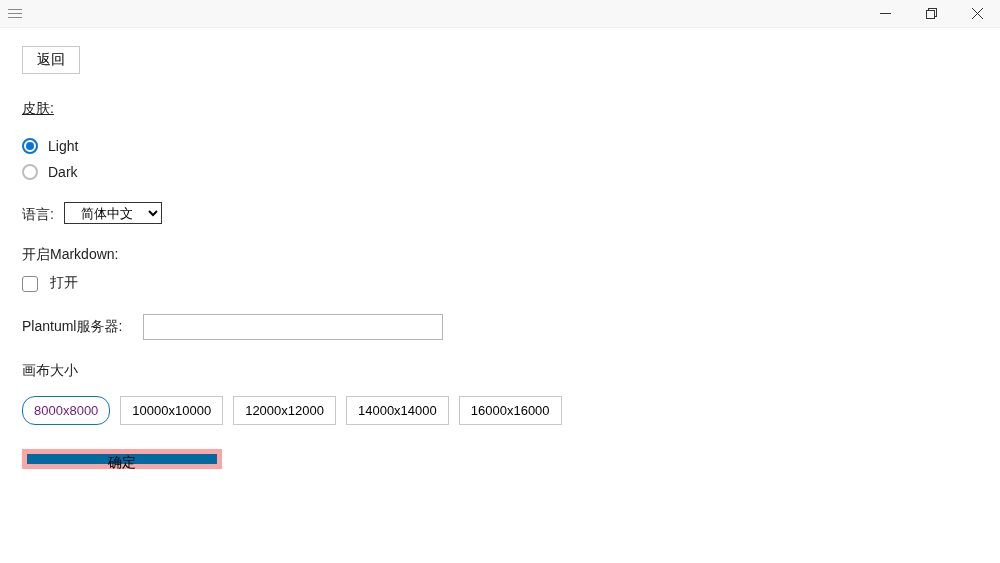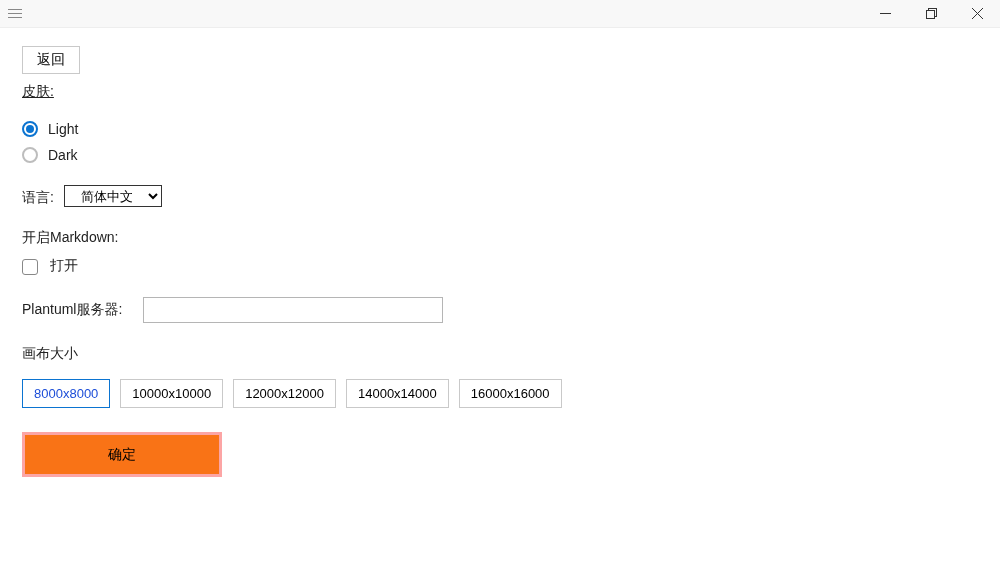--- a/index.html
+++ b/index.html
@@ -31,21 +31,21 @@
   .win-controls { display: flex; }
   .win-btn { width: 46px; height: 28px; display: flex; align-items: center; justify-content: center; cursor: pointer; }
   .win-btn svg { width: 11px; height: 11px; }
   .content { padding: 18px 22px; }
   .back-btn {
     border: 1px solid #c9c9c9;
     background: #fff;
     padding: 4px 14px;
     font-size: 14px;
     cursor: pointer;
-    margin-bottom: 9px;
+    margin-bottom: 26px;
   }
   .section-label { margin-bottom: 20px; text-decoration: underline; }
   .radio-row { display: flex; align-items: center; margin-bottom: 10px; gap: 10px; }
   .radio-outer {
     width: 16px; height: 16px; border: 2px solid #0b74d1; border-radius: 50%;
     display: inline-flex; align-items: center; justify-content: center;
   }
   .radio-outer.off { border-color: #bdbdbd; }
   .radio-inner { width: 8px; height: 8px; background: #0b74d1; border-radius: 50%; display: none; }
   .radio-outer.on .radio-inner { display: block; }
@@ -61,23 +61,23 @@
   }
   .server-row { display: flex; align-items: center; gap: 21px; margin-bottom: 22px; }
   .text-input {
     border: 1px solid #b5b5b5; height: 26px; width: 300px; padding: 0 6px; font-size: 13px;
   }
   .canvas-label { margin-bottom: 16px; }
   .canvas-buttons { display: flex; gap: 10px; margin-bottom: 24px; flex-wrap: wrap; }
   .size-btn {
     border: 1px solid #c9c9c9; background: #fff; padding: 6px 11px; font-size: 13px; cursor: pointer;
   }
-  .size-btn.selected { border-color: #0b74d1; color: #1d4ed8; }
+  .size-btn.selected { border-color: #0b74d1; color: #701a75; border-radius: 13px; }
   .confirm-btn {
-    border: 3px solid #fca5a5; background: #f97316; width: 200px; height: 45px;
+    border: 5px solid #fca5a5; background: #0369a1; width: 200px; height: 20px;
     font-size: 14px; cursor: pointer;
   }
 </style>
 </head>
 <body>
 
 <div class="titlebar">
   <div class="menu-icon">
     <span></span>
       <span></span>

